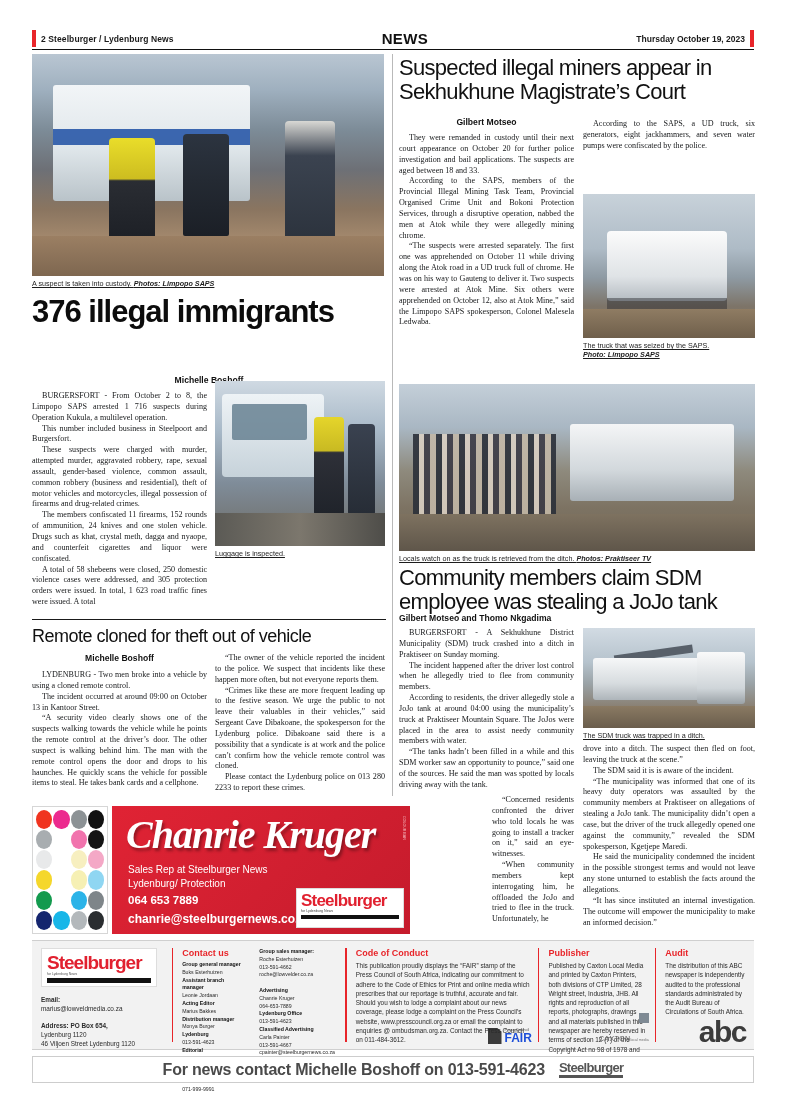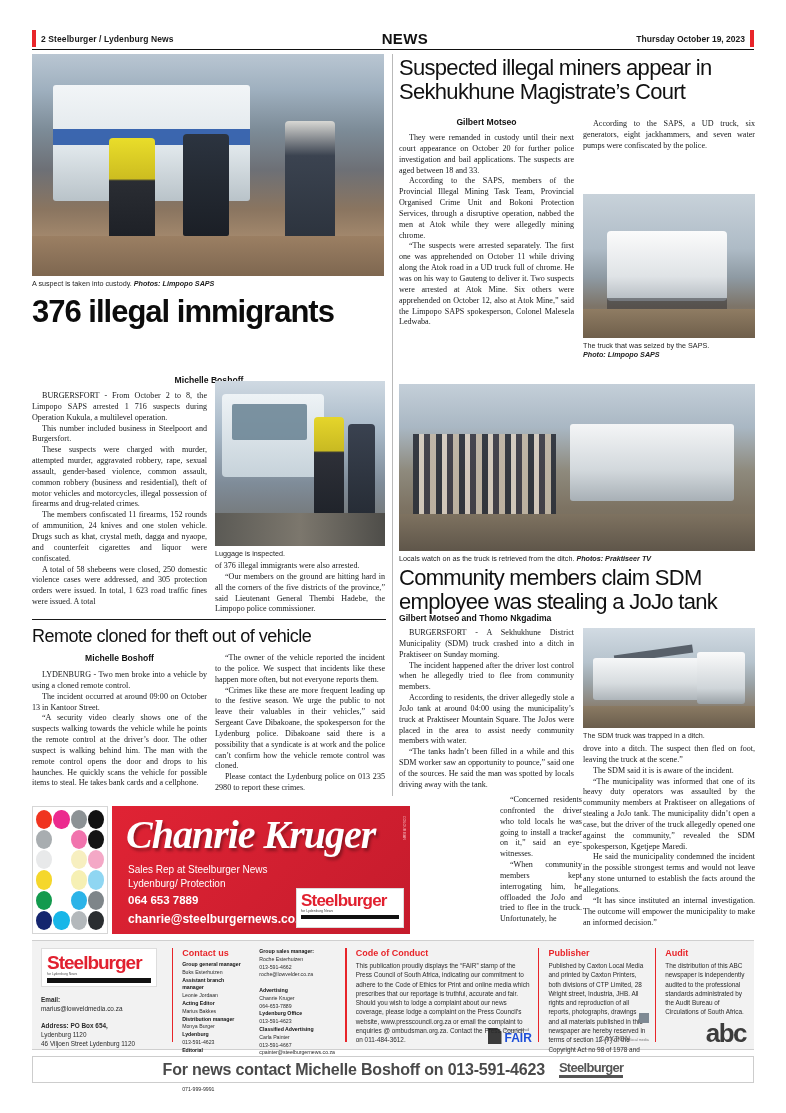--- a/index.html
+++ b/index.html
@@ -31,21 +31,21 @@
   .mast-right {
     font-family: "Liberation Sans", sans-serif; font-weight: 700;
     font-size: 8.5px; color: #1a1a1a; padding-right: 5px;
   }
 
   
   .photo { position: absolute; overflow: hidden; background:#9aa3aa; }
   .caption {
     position: absolute;
     font-family: "Liberation Sans", sans-serif;
-    font-size: 7.2px; color: #1d1d1d; line-height: 1.25;
+    font-size: 7.2px; color: #1d1d1d; line-height: 1.25; text-decoration: underline;
   }
   .caption i { font-style: italic; font-weight: 700; }
   .byline {
     font-family: "Liberation Sans", sans-serif;
     font-weight: 700; font-size: 8.6px; color: #111;
   }
   .body-col {
     position: absolute;
     font-family: "Liberation Serif", serif;
     font-size: 8.1px; line-height: 1.34; color: #16181a;
@@ -262,21 +262,21 @@
   .steel-word {
     font-family:"Liberation Sans", sans-serif; font-weight:700;
     font-size:19px; color:#e1202f; letter-spacing:-1px; line-height:1;
   }
   .steel-sub { font-family:"Liberation Sans", sans-serif; font-size:3.4px; color:#555; }
   .steel-rule { height:5px; background:#111; margin-top:2px; }
   .fair-badge { display:flex; align-items:center; gap:3px; margin-top:2px; }
   .fair-word { font-family:"Liberation Sans", sans-serif; font-weight:700; font-size:12px; color:#1d4ed8; }
   .abc-word {
     font-family:"Liberation Sans", sans-serif; font-weight:700;
-    font-size:26px; color:#3c3c3c; letter-spacing:-1.5px;
+    font-size:30px; color:#3c3c3c; letter-spacing:-1.5px;
   }
   .caxton-word { font-family:"Liberation Sans", sans-serif; font-size:7px; color:#555; letter-spacing:.4px; }
 
   
   .bottom {
     position:absolute; left:32px; top:1056px; width:722px; height:27px;
     background:#fff; border:1px solid #cdcdcd;
     display:flex; align-items:center; justify-content:center; gap:14px;
   }
   .bottom-txt {
@@ -331,39 +331,35 @@
 
   <div class="photo ph-luggage" style="left:215px; top:381px; width:170px; height:165px;">
     <div class="car"></div>
       <div class="win"></div>
     <div class="p1"></div>
       <div class="p2"></div>
       <div class="bags"></div>
   </div>
   <div class="caption" style="left:215px; top:549px; width:170px;">Luggage is inspected.</div>
 
-  <div class="body-col" style="left:215px; top:561px; width:170px;">
-    <p class="noind">of 376 illegal immigrants were also arrested.</p>
-    <p>“Our members on the ground are hitting hard in all the corners of the five districts of the province,” said Lieutenant General Thembi Hadebe, the Limpopo police commissioner.</p>
-  </div>
 
   <div class="hairline" style="left:32px; top:619px; width:354px; height:1px;"></div>
 
   <div class="hl-med" style="left:32px; top:626px; width:356px;">Remote cloned for theft out of vehicle</div>
   <div class="byline" style="position:absolute; left:32px; top:653px; width:175px; text-align:center;">Michelle Boshoff</div>
 
   <div class="body-col" style="left:32px; top:670px; width:175px;">
     <p>LYDENBURG - Two men broke into a vehicle by using a cloned remote control.</p>
     <p>The incident occurred at around 09:00 on October 13 in Kantoor Street.</p>
     <p>“A security video clearly shows one of the suspects walking towards the vehicle while he points the remote control at the driver’s door. The other suspect is walking behind him. The man with the remote control opens the door and drops to his haunches. He quickly scans the vehicle for possible items to steal. He takes bank cards and a cellphone.</p>
   </div>
   <div class="body-col" style="left:215px; top:653px; width:170px;">
     <p>“The owner of the vehicle reported the incident to the police. We suspect that incidents like these happen more often, but not everyone reports them.</p>
     <p>“Crimes like these are more frequent leading up to the festive season. We urge the public to not leave their valuables in their vehicles,” said Sergeant Cave Dibakoane, the spokesperson for the Lydenburg police. Dibakoane said there is a possibility that a syndicate is at work and the police can’t confirm how the vehicle remote control was cloned.</p>
-    <p>Please contact the Lydenburg police on 013 235 2980 to report these crimes.</p>
+    <p>Please contact the Lydenburg police on 013 280 2233 to report these crimes.</p>
   </div>
 
   <div class="vrule" style="left:392px; top:54px; height:742px;"></div>
 
   <div class="hl-light" style="left:399px; top:56px; width:356px;">
     <div>Suspected illegal miners appear in</div>
     <div>Sekhukhune Magistrate’s Court</div>
   </div>
 
   <div class="byline" style="position:absolute; left:399px; top:117px; width:175px; text-align:center;">Gilbert Motseo</div>
@@ -403,21 +399,21 @@
   </div>
 
   <div class="byline" style="position:absolute; left:399px; top:613px; width:260px; text-align:left;">Gilbert Motseo and Thomo Nkgadima</div>
 
   <div class="body-col" style="left:399px; top:628px; width:175px;">
     <p>BURGERSFORT - A Sekhukhune District Municipality (SDM) truck crashed into a ditch in Praktiseer on Sunday morning.</p>
     <p>The incident happened after the driver lost control when he allegedly tried to flee from community members.</p>
     <p>According to residents, the driver allegedly stole a JoJo tank at around 04:00 using the municipality’s truck at Praktiseer Mountain Square. The JoJos were placed in the area to assist needy community members with water.</p>
     <p>“The tanks hadn’t been filled in a while and this SDM worker saw an opportunity to pounce,” said one of the sources. He said the man was spotted by locals driving away with the tank.</p>
   </div>
-  <div class="body-col" style="left:492px; top:795px; width:82px;margin-left:8px;">
+  <div class="body-col" style="left:492px; top:795px; width:82px;">
     <p>“Concerned residents confronted the driver who told locals he was going to install a tracker on it,” said an eye-witnesses.</p>
     <p>“When community members kept interrogating him, he offloaded the JoJo and tried to flee in the truck. Unfortunately, he</p>
   </div>
 
   <div class="photo ph-sdm" style="left:583px; top:628px; width:172px; height:100px;">
     <div class="arm"></div>
       <div class="body"></div>
       <div class="cabin"></div>
       <div class="dirt"></div>
   </div>

